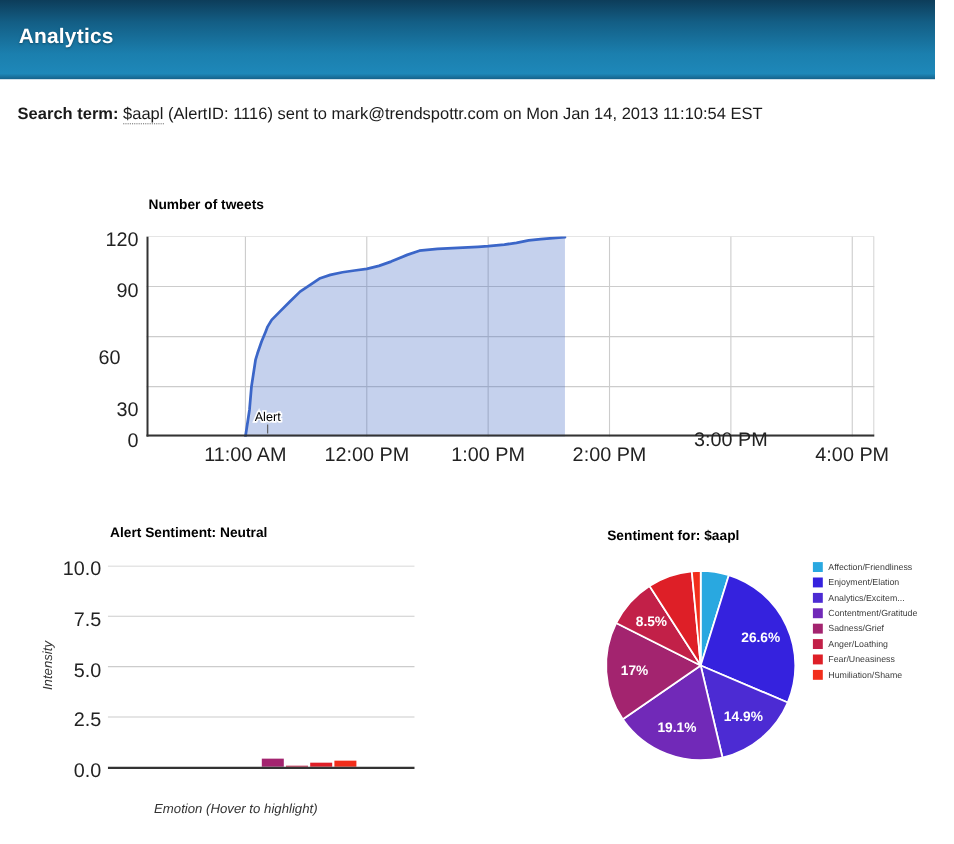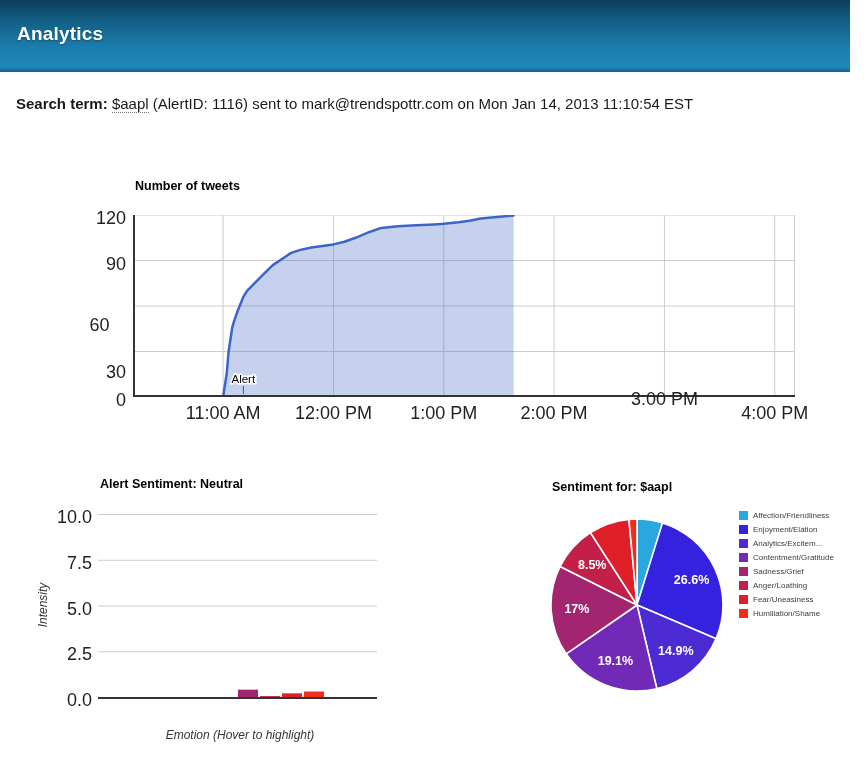--- a/index.html
+++ b/index.html
@@ -70,21 +70,21 @@
         <path d="M90.1,182.0 L93.8,157.7 L95.6,136.5 L99.3,112.2 L101.1,106.2 L104.8,95.5 L108.5,86.5 L110.3,81.9 L114.0,75.8 L121.4,68.3 L130.6,59.1 L139.8,50.1 L149.0,44.0 L158.1,37.9 L167.3,34.9 L178.4,32.5 L189.4,30.9 L200.4,29.4 L211.5,26.7 L222.5,22.8 L237.2,16.7 L248.3,12.9 L264.8,11.2 L283.2,10.3 L301.6,9.4 L310.8,8.8 L325.5,7.3 L336.5,5.8 L347.6,3.6 L358.6,2.4 L369.6,1.5 L380.6,0.5" fill="none" stroke="#3b66c8" stroke-width="2.5" stroke-linejoin="round" stroke-linecap="round"></path>
         <line x1="1" x2="1" y1="0" y2="182" stroke="#333333" stroke-width="2"></line>
         <line x1="0" x2="662" y1="181" y2="181" stroke="#333333" stroke-width="2"></line>
         <line x1="110.33333333333333" x2="110.33333333333333" y1="171" y2="179" stroke="#555" stroke-width="1"></line>
         <text x="110.33333333333333" y="168" text-anchor="middle" font-size="11.5" font-family="&quot;Liberation Sans&quot;, sans-serif" fill="#000" style="paint-order:stroke;stroke:#fff;stroke-width:3px;">Alert</text>
       </svg>
     </div>
 
   <div class="chart-title" style="left:100px; top:477px;">Alert Sentiment: Neutral</div>
   <div class="axis-title" style="left:-17px; top:598px; width:120px; text-align:center; transform:rotate(-90deg);">Intensity</div>
-  <div class="axis-title" style="left:140px; top:728px; width:200px; text-align:center;">Emotion (Hover to highlight)</div>
+  <div class="axis-title" style="left:140px; top:728px; width:200px; ">Emotion (Hover to highlight)</div>
   <div id="bar-chart">
       <svg class="plot-svg" style="left:98px;top:514px;" width="279" height="186" viewBox="0 0 279 186">
         <line x1="0" x2="279" y1="0.5" y2="0.5" stroke="#cccccc" stroke-width="1"></line>
         <line x1="0" x2="279" y1="46.25" y2="46.25" stroke="#cccccc" stroke-width="1"></line>
         <line x1="0" x2="279" y1="92" y2="92" stroke="#cccccc" stroke-width="1"></line>
         <line x1="0" x2="279" y1="137.75" y2="137.75" stroke="#cccccc" stroke-width="1"></line>
         <rect x="140" y="175.68" width="20" height="7.32" fill="#a3246f"></rect>
         <rect x="162" y="182.085" width="20" height="0.915" fill="#c22048"></rect>
         <rect x="184" y="179.34" width="20" height="3.66" fill="#de1f27"></rect>
         <rect x="206" y="177.51" width="20" height="5.49" fill="#f22e1b"></rect>

